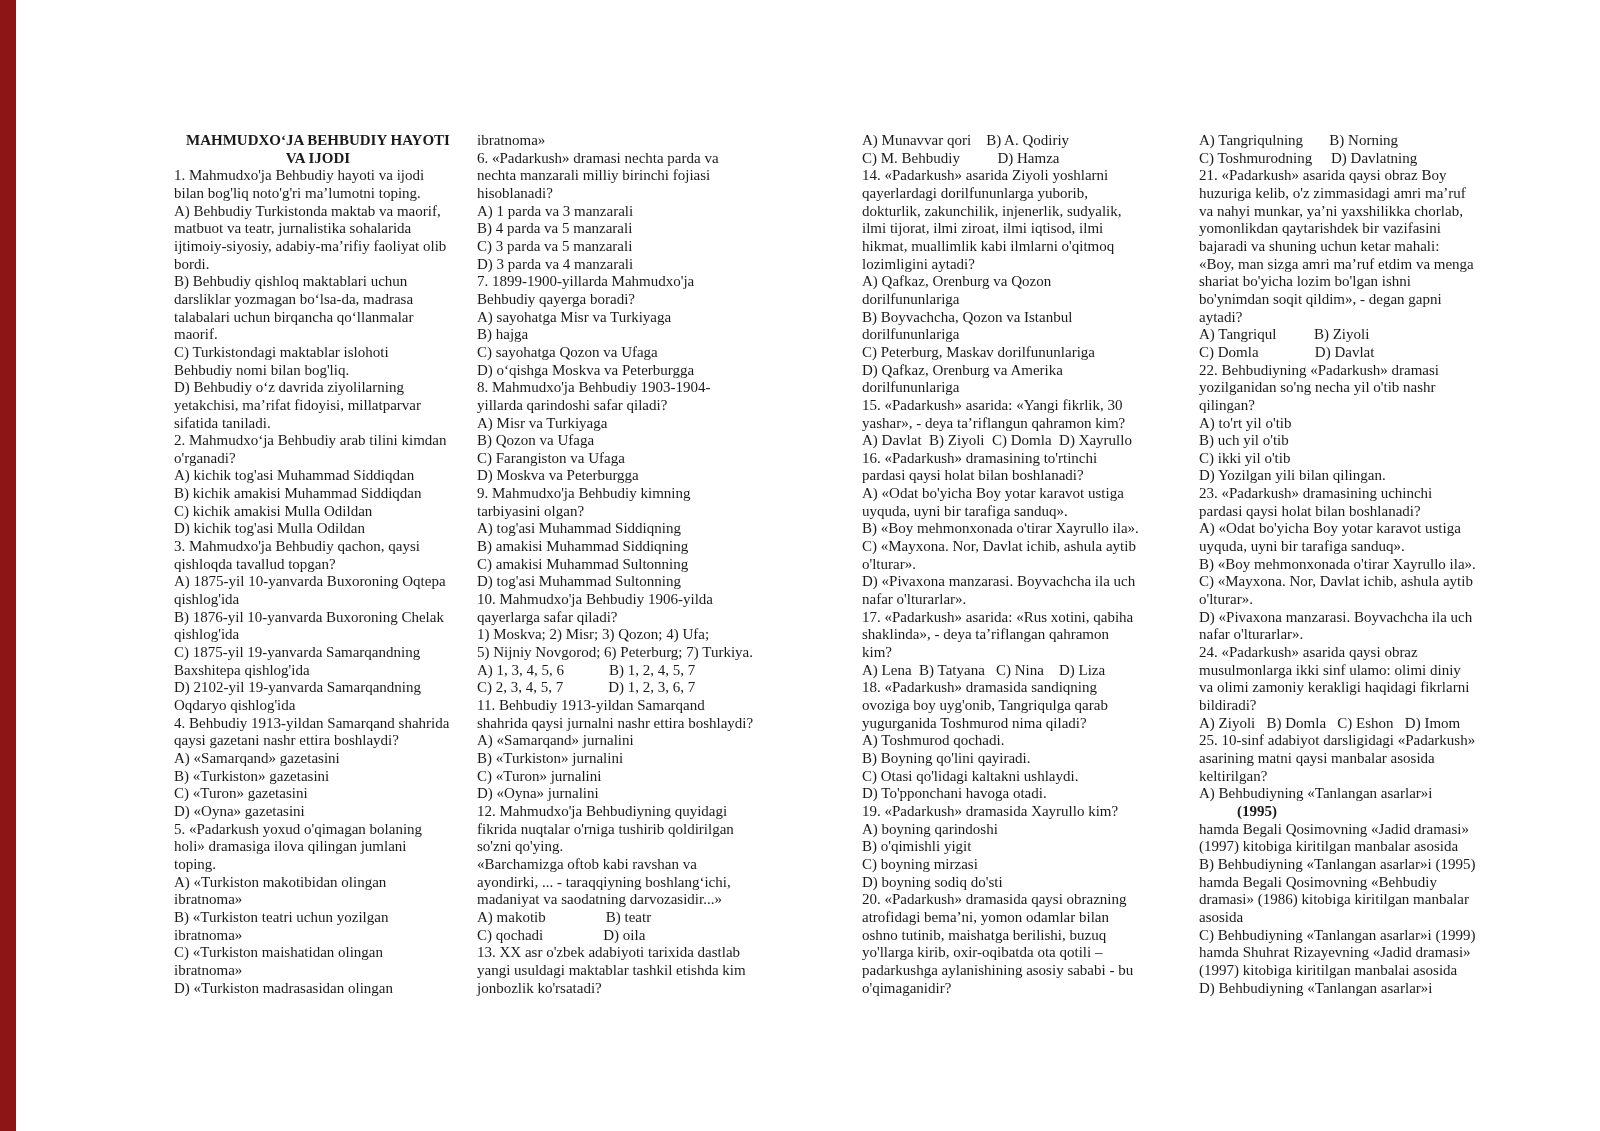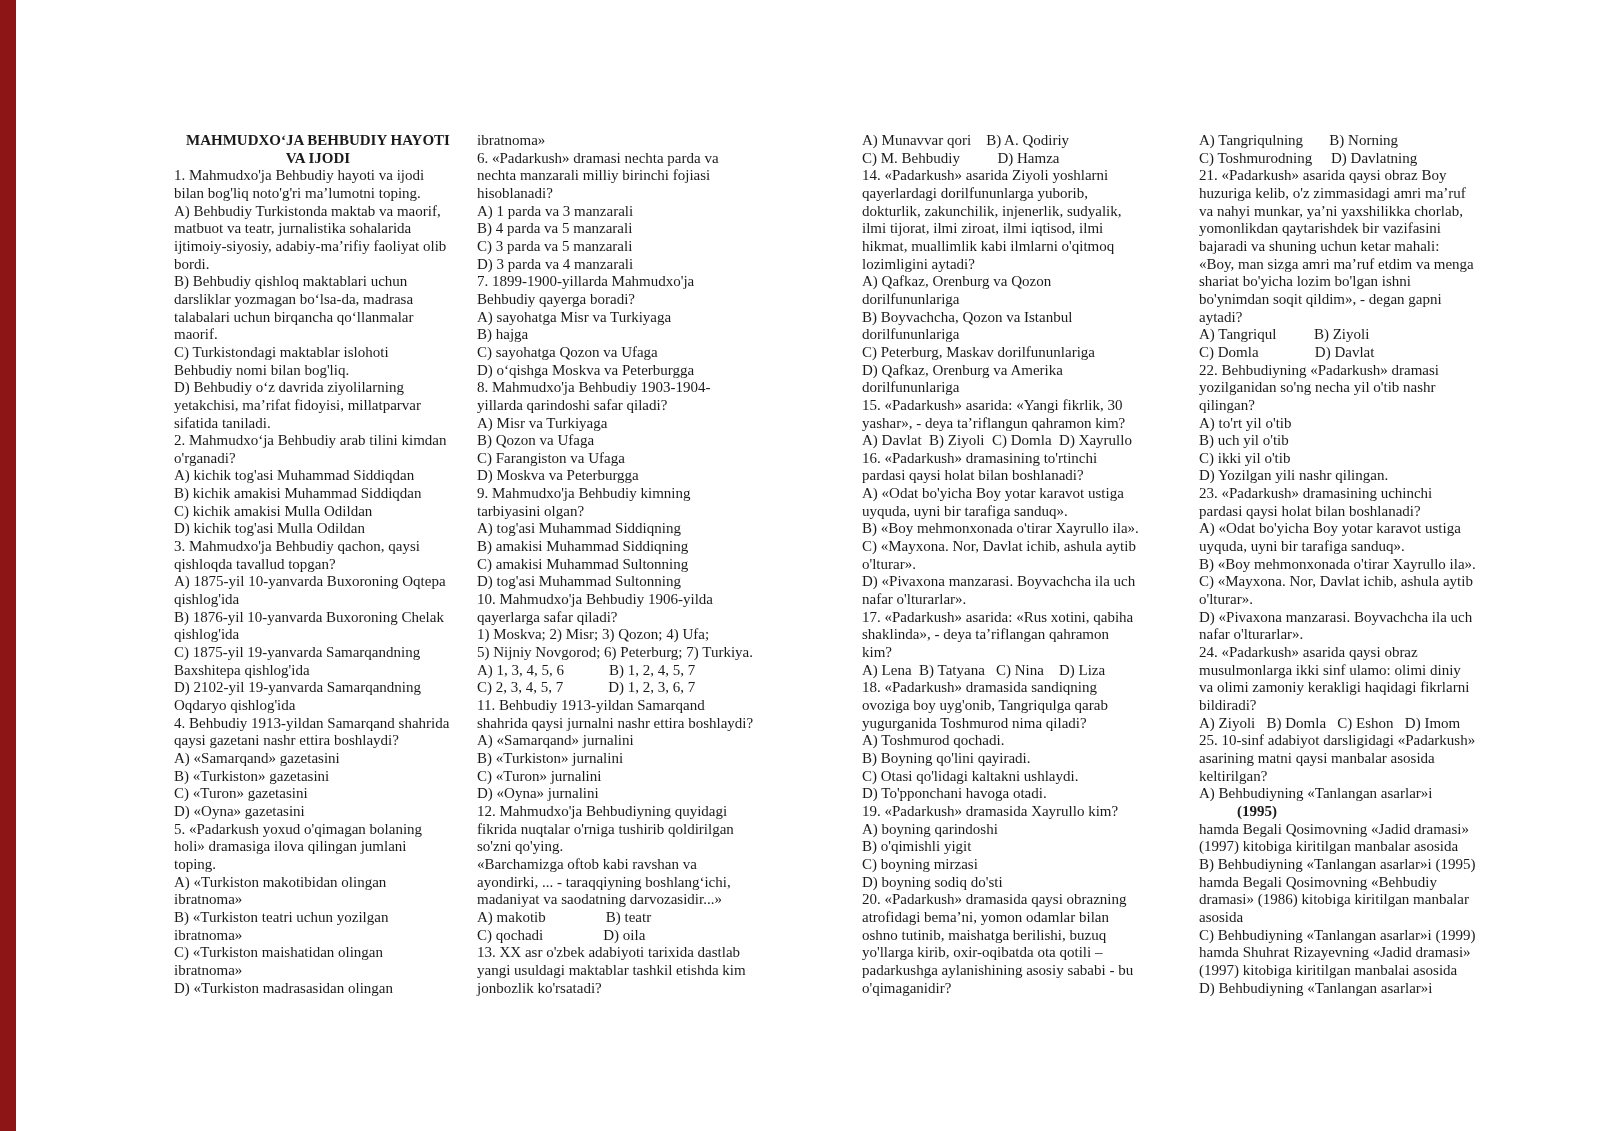--- a/index.html
+++ b/index.html
@@ -193,21 +193,21 @@
       <div class="line">bo'ynimdan soqit qildim», - degan gapni</div>
       <div class="line">aytadi?</div>
       <div class="line">A) Tangriqul          B) Ziyoli</div>
       <div class="line">C) Domla               D) Davlat</div>
       <div class="line">22. Behbudiyning «Padarkush» dramasi</div>
       <div class="line">yozilganidan so'ng necha yil o'tib nashr</div>
       <div class="line">qilingan?</div>
       <div class="line">A) to'rt yil o'tib</div>
       <div class="line">B) uch yil o'tib</div>
       <div class="line">C) ikki yil o'tib</div>
-      <div class="line">D) Yozilgan yili nashr qilingan.</div>
+      <div class="line">D) Yozilgan yili bilan qilingan.</div>
       <div class="line">23. «Padarkush» dramasining uchinchi</div>
       <div class="line">pardasi qaysi holat bilan boshlanadi?</div>
       <div class="line">A) «Odat bo'yicha Boy yotar karavot ustiga</div>
       <div class="line">uyquda, uyni bir tarafiga sanduq».</div>
       <div class="line">B) «Boy mehmonxonada o'tirar Xayrullo ila».</div>
       <div class="line">C) «Mayxona. Nor, Davlat ichib, ashula aytib</div>
       <div class="line">o'lturar».</div>
       <div class="line">D) «Pivaxona manzarasi. Boyvachcha ila uch</div>
       <div class="line">nafar o'lturarlar».</div>
       <div class="line">24. «Padarkush» asarida qaysi obraz</div>

